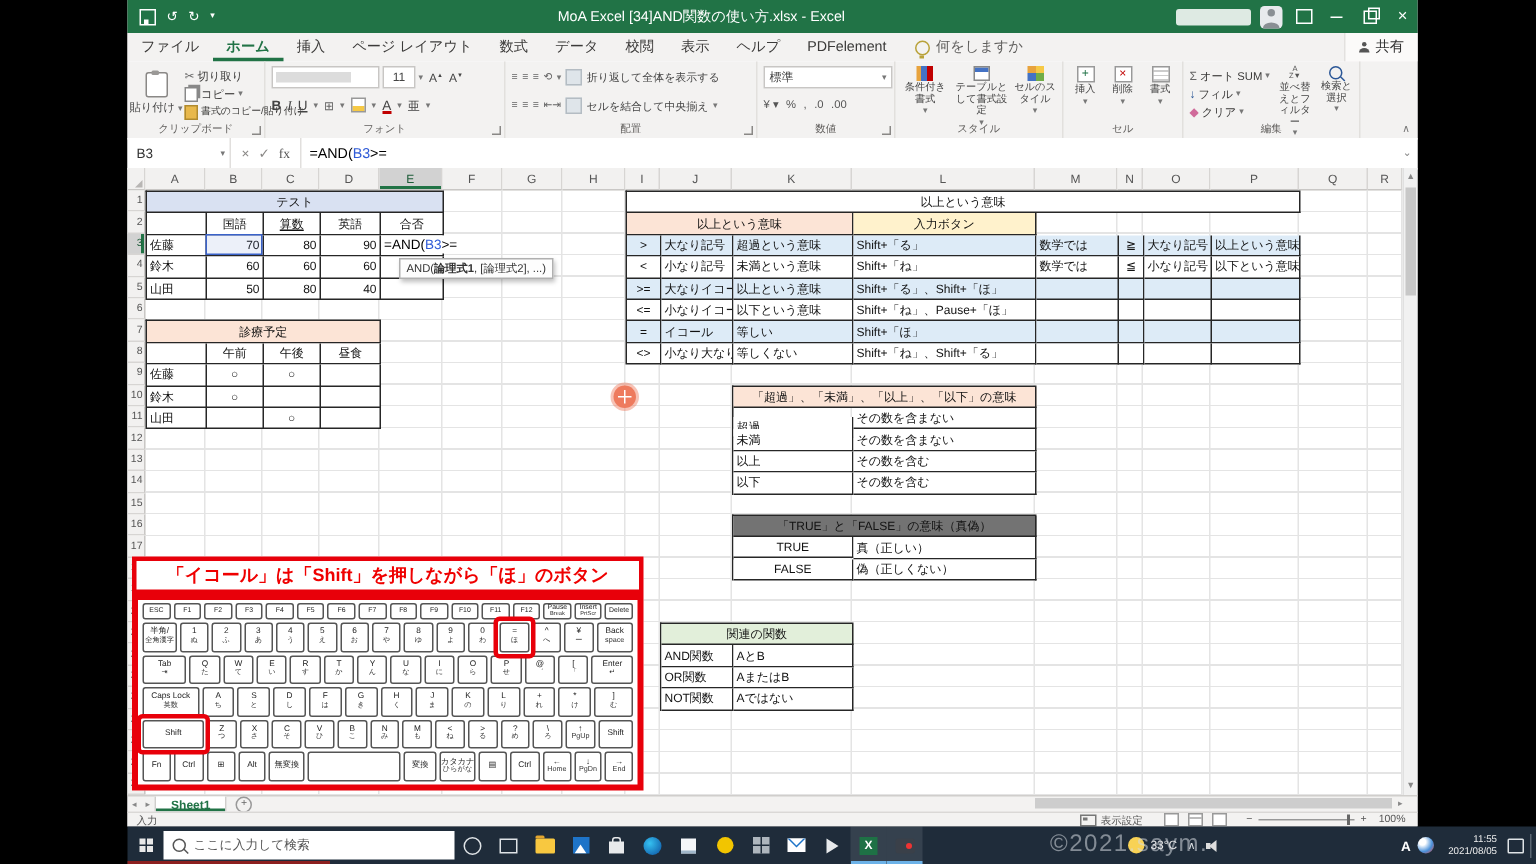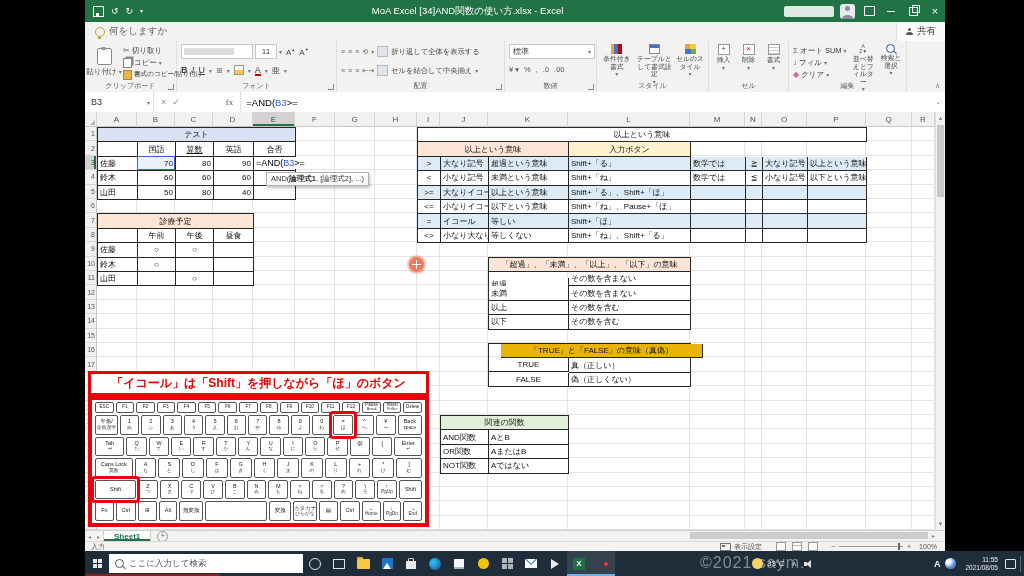--- a/index.html
+++ b/index.html
@@ -74,21 +74,21 @@
   .ic-fmt{width:10px;height:9px;border:1px solid #999;background:repeating-linear-gradient(#fff 0 2px,#ccc 2px 3px);}
   .azic{font-size:5px;line-height:5px;color:#555;text-align:center;}
   .magr{width:7px;height:7px;border:1.3px solid #2b5797;border-radius:50%;position:relative;flex:none;}
   .magr::after{content:"";position:absolute;width:4px;height:1.3px;background:#2b5797;transform:rotate(45deg);right:-3px;bottom:-1px;}
   .rcollapse{position:absolute;right:5px;bottom:2px;font-size:7px;color:#777;}
   
   .fbar{position:absolute;left:0;top:92px;width:100%;height:20px;background:#fff;border-bottom:1px solid #d4d2cf;display:flex;align-items:stretch;}
   .namebox{width:62px;display:flex;align-items:center;padding-left:6px;font-size:9px;color:#333;border-right:1px solid #e1dfdd;}
   .nb-caret{margin-left:auto;font-size:6px;color:#777;padding-right:3px;}
   .fbtns{display:flex;align-items:center;gap:6px;padding:0 7px;border-right:1px solid #e1dfdd;color:#8a8886;font-size:9px;}
-  .fx{font-family:"Liberation Serif","DejaVu Serif",serif;color:#555;margin-left:40px;}
+  .fx{font-family:"Liberation Serif","DejaVu Serif",serif;color:#555;}
   .ftext{flex:1;display:flex;align-items:center;padding-left:5px;font-size:9.5px;color:#000;}
   .fexpand{display:flex;align-items:center;padding:0 4px;color:#888;font-size:7px;}
   .refblue{color:#2f5bd7;}
   
   #gridwrap{position:absolute;left:0;top:112px;width:850px;height:418px;background:#fff;overflow:hidden;}
   .ch{position:absolute;top:0;height:15px;background:#f2f1f0;border-right:1px solid #d7d5d3;border-bottom:1px solid #c9c7c5;font-size:8px;color:#555;display:flex;align-items:center;justify-content:center;box-sizing:border-box;}
   .ch.active{background:#d2d2d2;color:#1d5c38;box-shadow:inset 0 -2px 0 #217346;}
   .corner{left:0;width:12px;}
   .corner::after{content:"";position:absolute;right:1px;bottom:1px;border-left:5px solid transparent;border-bottom:5px solid #b8b6b4;}
   .rn{position:absolute;left:0;width:12px;background:#f2f1f0;border-right:1px solid #c9c7c5;border-bottom:1px solid #d7d5d3;font-size:7px;color:#555;display:flex;align-items:center;justify-content:flex-end;padding-right:1px;box-sizing:border-box;}
@@ -202,20 +202,32 @@
             <span class="wmin"></span>
           </span>
         <span class="wbtn">
             <span class="wres"></span>
           </span>
         <span class="wbtn wclose">×</span>
       </div>
     </div>
 
     <div class="tabrow">
+      <span id="tabs-holder" style="display:flex;align-items:stretch;">
+          <span class="rtab">ファイル</span>
+          <span class="rtab active">ホーム</span>
+          <span class="rtab">挿入</span>
+          <span class="rtab">ページ レイアウト</span>
+          <span class="rtab">数式</span>
+          <span class="rtab">データ</span>
+          <span class="rtab">校閲</span>
+          <span class="rtab">表示</span>
+          <span class="rtab">ヘルプ</span>
+          <span class="rtab">PDFelement</span>
+        </span>
       <span class="tellme">
         <span class="bulb"></span>
         <span>何をしますか</span>
       </span>
       <span class="share">
         <span class="person"></span>
         <span>共有</span>
       </span>
     </div>
 
@@ -565,21 +577,21 @@
           <div class="tcell" style="left: 0px; top: 20px; width: 80px; height: 14.4px; justify-content: flex-start;">超過</div>
           <div class="tcell" style="left: 80px; top: 14.4px; width: 122px; height: 14.4px; justify-content: flex-start;">その数を含まない</div>
           <div class="tcell" style="left: 0px; top: 28.8px; width: 80px; height: 14.4px; justify-content: flex-start;">未満</div>
           <div class="tcell" style="left: 80px; top: 28.8px; width: 122px; height: 14.4px; justify-content: flex-start;">その数を含まない</div>
           <div class="tcell" style="left: 0px; top: 43.2px; width: 80px; height: 14.4px; justify-content: flex-start;">以上</div>
           <div class="tcell" style="left: 80px; top: 43.2px; width: 122px; height: 14.4px; justify-content: flex-start;">その数を含む</div>
           <div class="tcell" style="left: 0px; top: 57.6px; width: 80px; height: 14.4px; justify-content: flex-start;">以下</div>
           <div class="tcell" style="left: 80px; top: 57.6px; width: 122px; height: 14.4px; justify-content: flex-start;">その数を含む</div>
         </div>
         <div class="twrap" style="left: 403px; top: 231px; width: 202px; height: 43.2px;">
-          <div class="tcell" style="left: 12px; top: 0px; width: 202px; height: 14.4px; background: #eab308; justify-content: center;">「TRUE」と「FALSE」の意味（真偽）</div>
+          <div class="tcell" style="left: 0px; top: 0px; width: 202px; height: 14.4px; background: #737373; justify-content: center;">「TRUE」と「FALSE」の意味（真偽）</div>
           <div class="tcell" style="left: 0px; top: 14.4px; width: 80px; height: 14px; justify-content: center;">TRUE</div>
           <div class="tcell" style="left: 80px; top: 14.4px; width: 122px; height: 14.4px; justify-content: flex-start;">真（正しい）</div>
           <div class="tcell" style="left: 0px; top: 28.8px; width: 80px; height: 14.4px; justify-content: center;">FALSE</div>
           <div class="tcell" style="left: 80px; top: 28.8px; width: 122px; height: 14.4px; justify-content: flex-start;">偽（正しくない）</div>
         </div>
         <div class="twrap" style="left: 355px; top: 303px; width: 128px; height: 57.6px;">
           <div class="tcell" style="left: 0px; top: 0px; width: 128px; height: 14.4px; background: rgb(226, 239, 218); justify-content: center;">関連の関数</div>
           <div class="tcell" style="left: 0px; top: 14.4px; width: 48px; height: 14.4px; justify-content: flex-start;">AND関数</div>
           <div class="tcell" style="left: 48px; top: 14.4px; width: 80px; height: 14.4px; justify-content: flex-start;">AとB</div>
           <div class="tcell" style="left: 0px; top: 28.8px; width: 48px; height: 14.4px; justify-content: flex-start;">OR関数</div>

